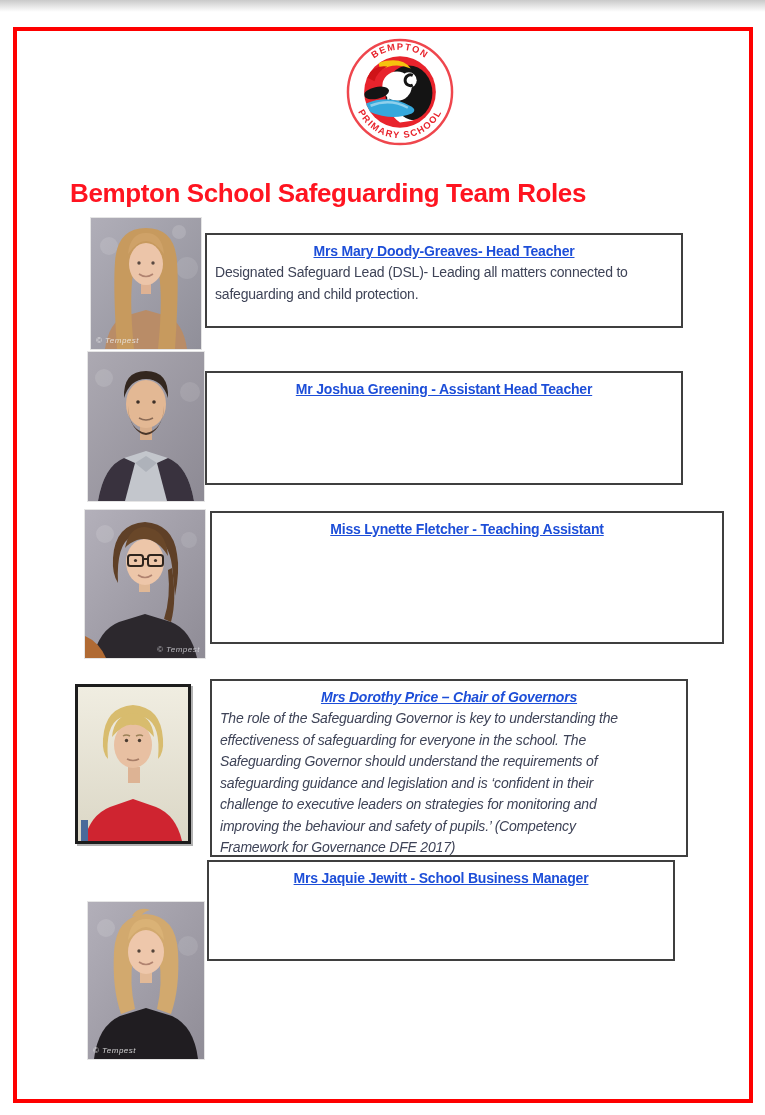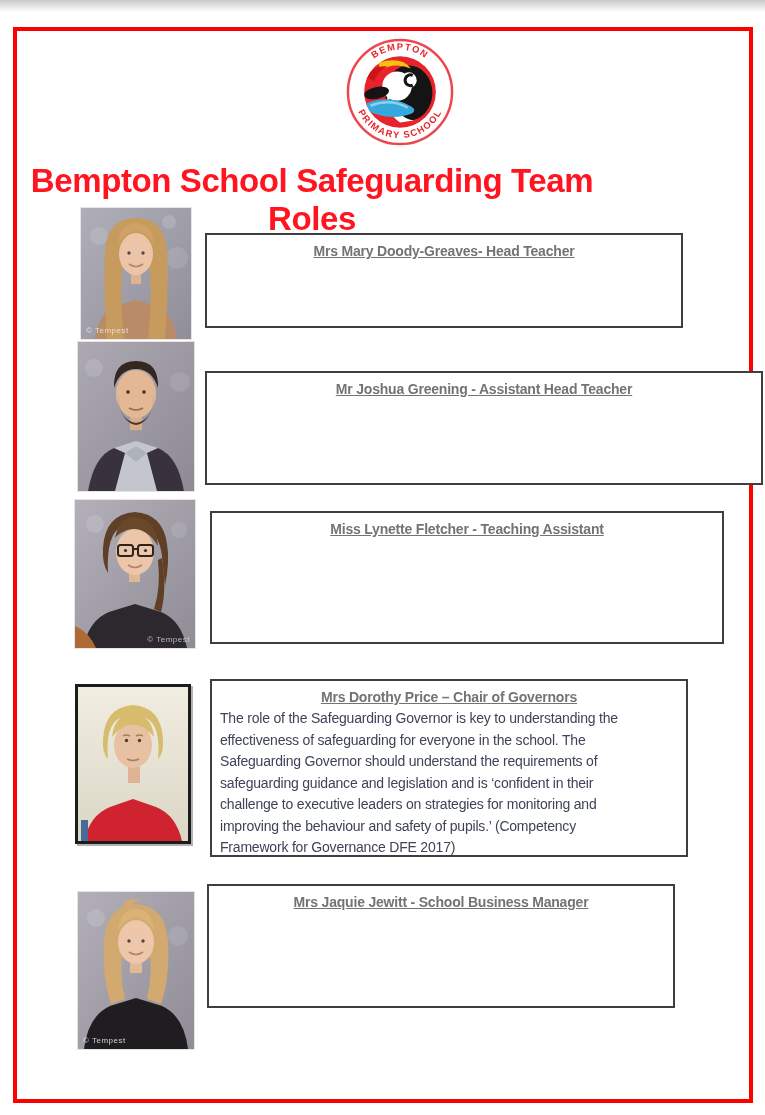--- a/index.html
+++ b/index.html
@@ -13,60 +13,60 @@
   }
   .border-frame{
     position:absolute;left:13px;top:27px;width:740px;height:1076px;
     border:4px solid #fe0000;box-sizing:border-box;background:transparent;
   }
   .logo{position:absolute;left:345px;top:36px;width:110px;height:112px;}
   .logo svg{display:block;width:110px;height:112px;}
   .logo-arc-text{font-family:"Liberation Sans",sans-serif;font-size:9.5px;font-weight:bold;
     letter-spacing:1.4px;fill:#e8232c;}
   .title{
-    position:absolute;left:0;top:162px;width:624px;margin:0;text-align:center;
-    font-size:33px;font-weight:bold;color:#ff1420;letter-spacing:-0.4px;
+    position:absolute;left:0;top:162px;width:624px;margin:16px;text-align:center;
+    font-size:26px;font-weight:bold;color:#ff1420;letter-spacing:-0.4px;
   }
   .photo{
-    position:absolute;margin:3px;outline:1px solid rgba(0,0,0,0.10);overflow:hidden;
+    position:absolute;margin:13px;outline:1px solid rgba(0,0,0,0.10);overflow:hidden;font-style:italic;
   }
   .photo svg{display:block;width:100%;height:100%;}
   .photo-frame{
     position:absolute;margin:0;border:3px solid #1c1c1c;box-sizing:border-box;
     box-shadow:2px 2px 0 rgba(0,0,0,0.30);overflow:hidden;
   }
   .photo-frame svg{display:block;width:100%;height:100%;}
   .wm{
     position:absolute;bottom:4px;left:5px;font-size:8px;color:rgba(235,235,235,0.85);
     font-family:"Liberation Sans",sans-serif;letter-spacing:0.5px;
   }
   .wm-right{left:auto;right:5px;color:rgba(220,220,225,0.8);}
   .info-box{
     position:absolute;border:2px solid #3f3f3f;box-sizing:border-box;background:#ffffff;
     padding:5px 8px 0 8px;
   }
   .box-heading{
     text-align:center;font-size:14px;font-weight:bold;text-decoration:underline;
-    color:#737373;line-height:22px;letter-spacing:-0.2px;
+    color:#1d4ed8;line-height:22px;letter-spacing:-0.2px;
   }
   .box-body{
     font-size:14px;color:#3e4357;line-height:21.5px;letter-spacing:-0.2px;
     white-space:pre-line;
   }
   
   #photo-1{left:78px;top:205px;width:110px;height:131px;}
   #box-1{left:205px;top:233px;width:478px;height:95px;}
   #photo-2{left:75px;top:339px;width:116px;height:149px;}
-  #box-2{left:205px;top:371px;width:558px;height:114px;}
+  #box-2{left:205px;top:371px;width:478px;height:114px;}
   #photo-3{left:72px;top:497px;width:120px;height:148px;}
   #box-3{left:210px;top:511px;width:514px;height:133px;}
   #photo-4{left:75px;top:684px;width:116px;height:160px;}
-  #box-4{left:210px;top:679px;width:478px;height:178px;}
+  #box-4{left:210px;top:679px;width:478px;height:178px;font-style:italic;}
   #photo-5{left:75px;top:889px;width:116px;height:157px;}
-  #box-5{left:207px;top:884px;width:468px;height:124px;}
+  #box-5{left:207px;top:860px;width:468px;height:101px;}
 </style>
 </head>
 <body>
 
 <div class="page">
   <div class="top-shade"></div>
   <div class="border-frame"></div>
 
   <div class="logo">
     <svg viewBox="-56 -57 112 114">
@@ -121,20 +121,22 @@
         <ellipse cx="55" cy="46" rx="17" ry="21" fill="#ecc5a9"></ellipse>
         <path d="M37,36 Q39,15 55,15 Q71,15 73,36 Q64,23 55,23 Q46,23 37,36 Z" fill="#cfa268"></path>
         <circle cx="48" cy="45" r="1.7" fill="#5a4a42"></circle>
         <circle cx="62" cy="45" r="1.7" fill="#5a4a42"></circle>
         <path d="M48,56 Q55,61 62,56" stroke="#b08370" stroke-width="1.6" fill="none"></path>
       </svg>
       <span class="wm">© Tempest</span>
     </figure>
     <div class="info-box" id="box-1">
       <div class="box-heading">Mrs Mary Doody-Greaves- Head Teacher</div>
+      <div class="box-body">Designated Safeguard Lead (DSL)- Leading all matters connected to
+safeguarding and child protection.</div>
     </div>
   </section>
 
   <section>
     <figure class="photo" id="photo-2">
       <svg viewBox="0 0 116 149">
         <defs>
             <linearGradient id="bg2" x1="0" y1="0" x2="1" y2="1">
           <stop offset="0" stop-color="#aca9b2"></stop>
               <stop offset="1" stop-color="#8d8a94"></stop>

